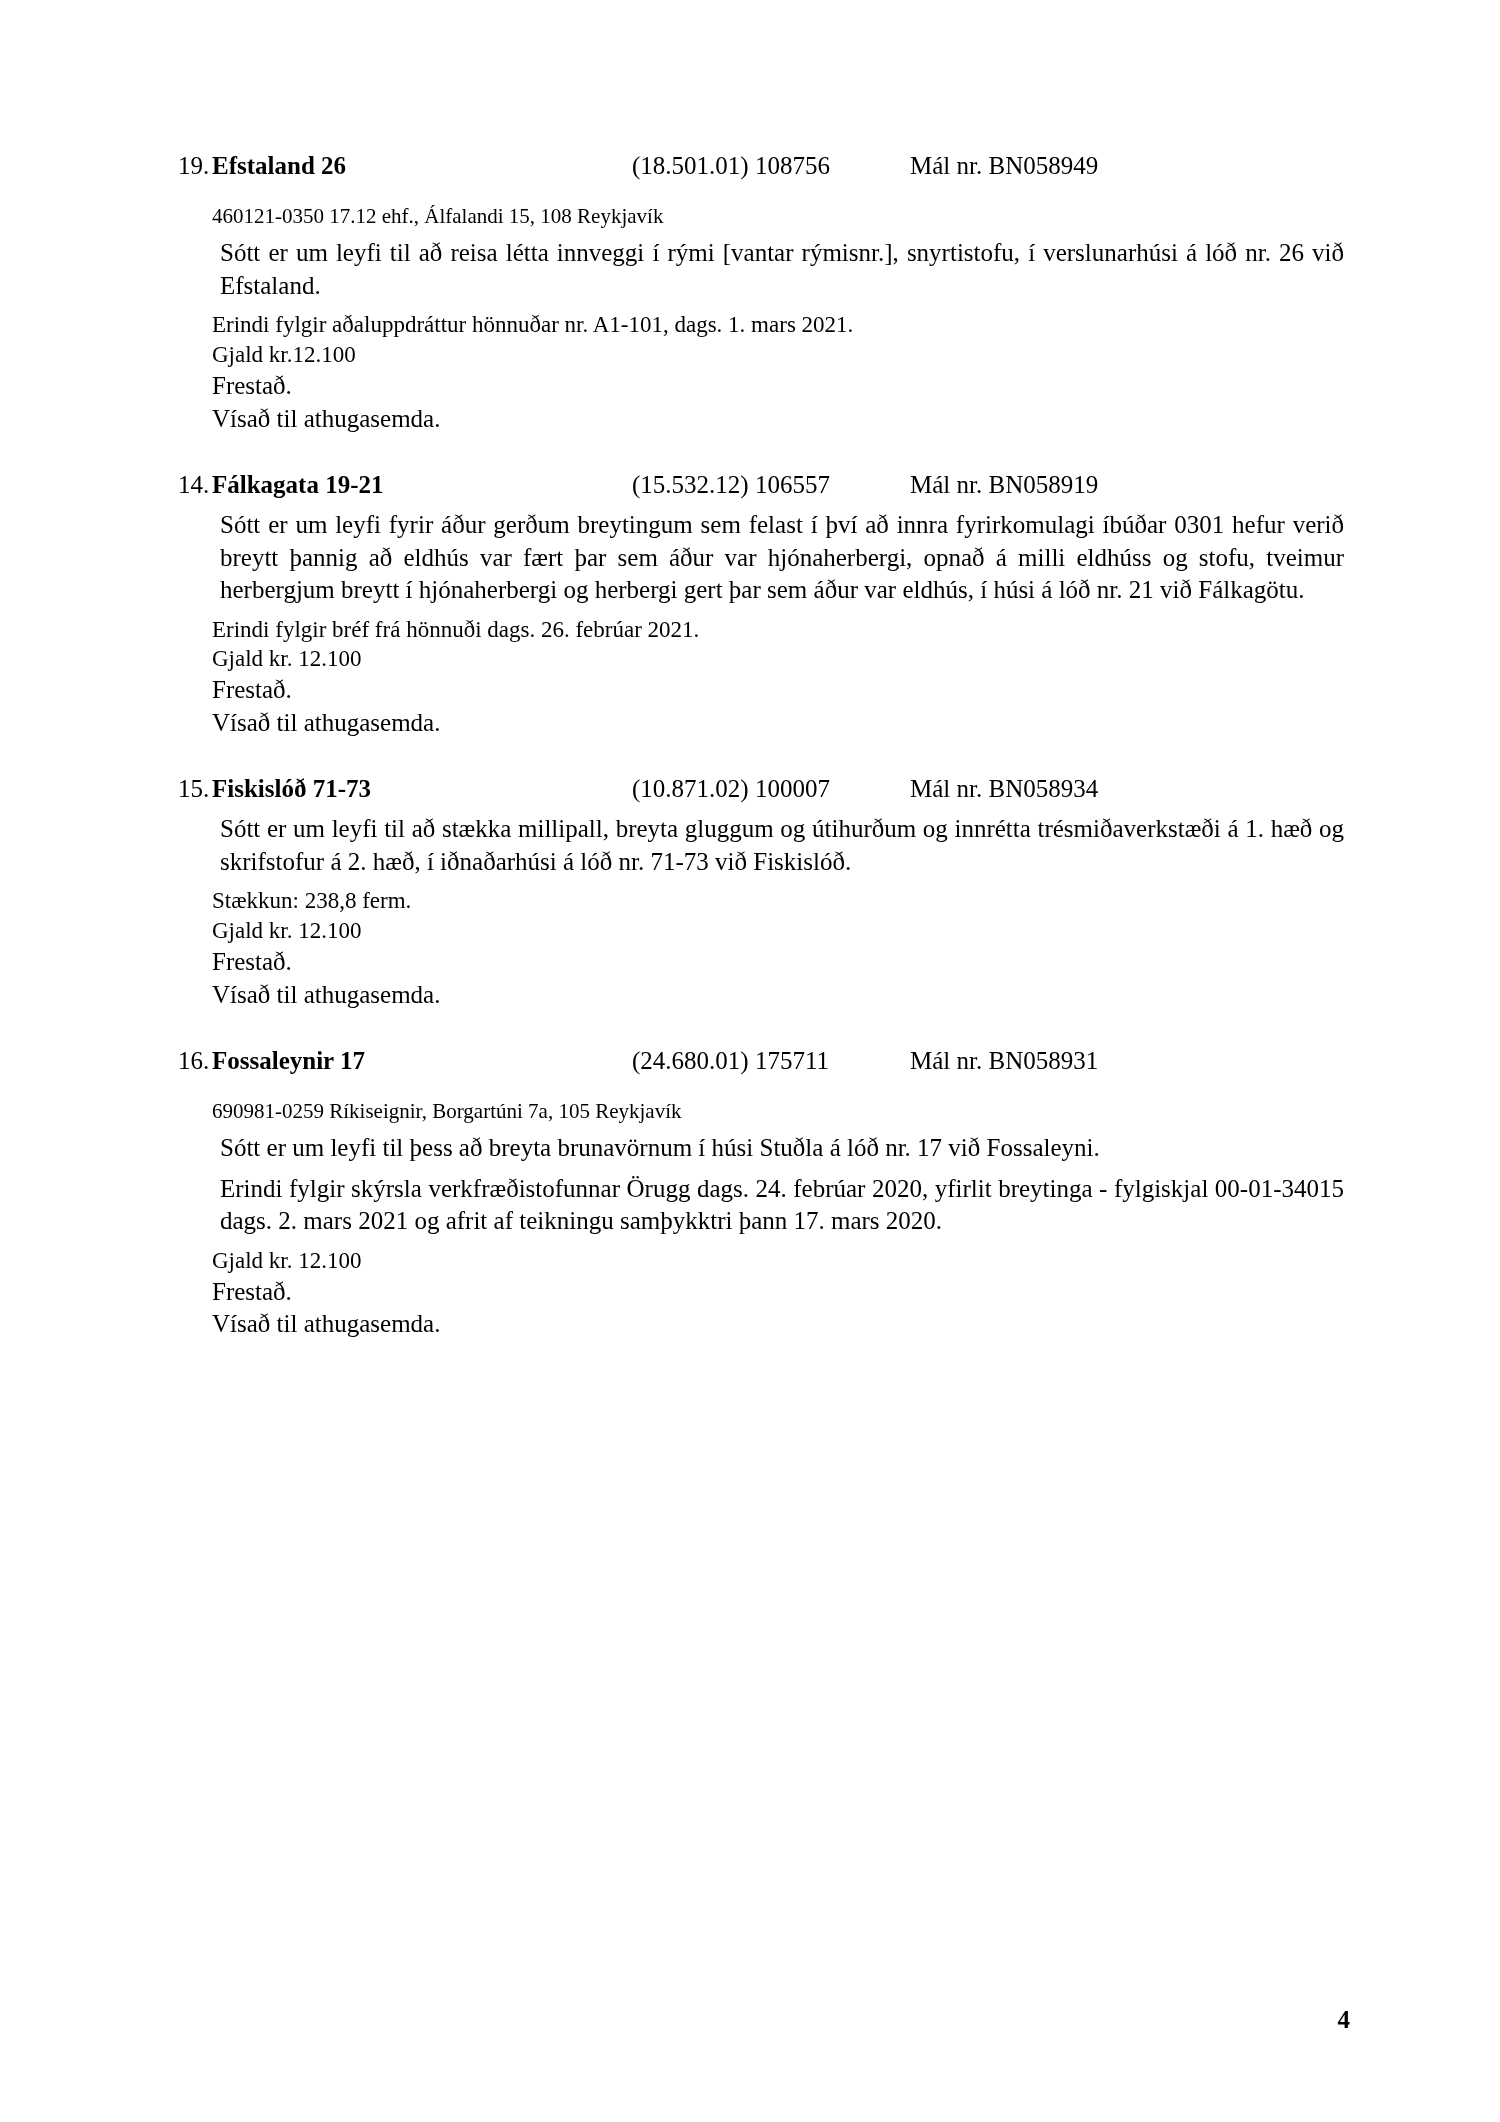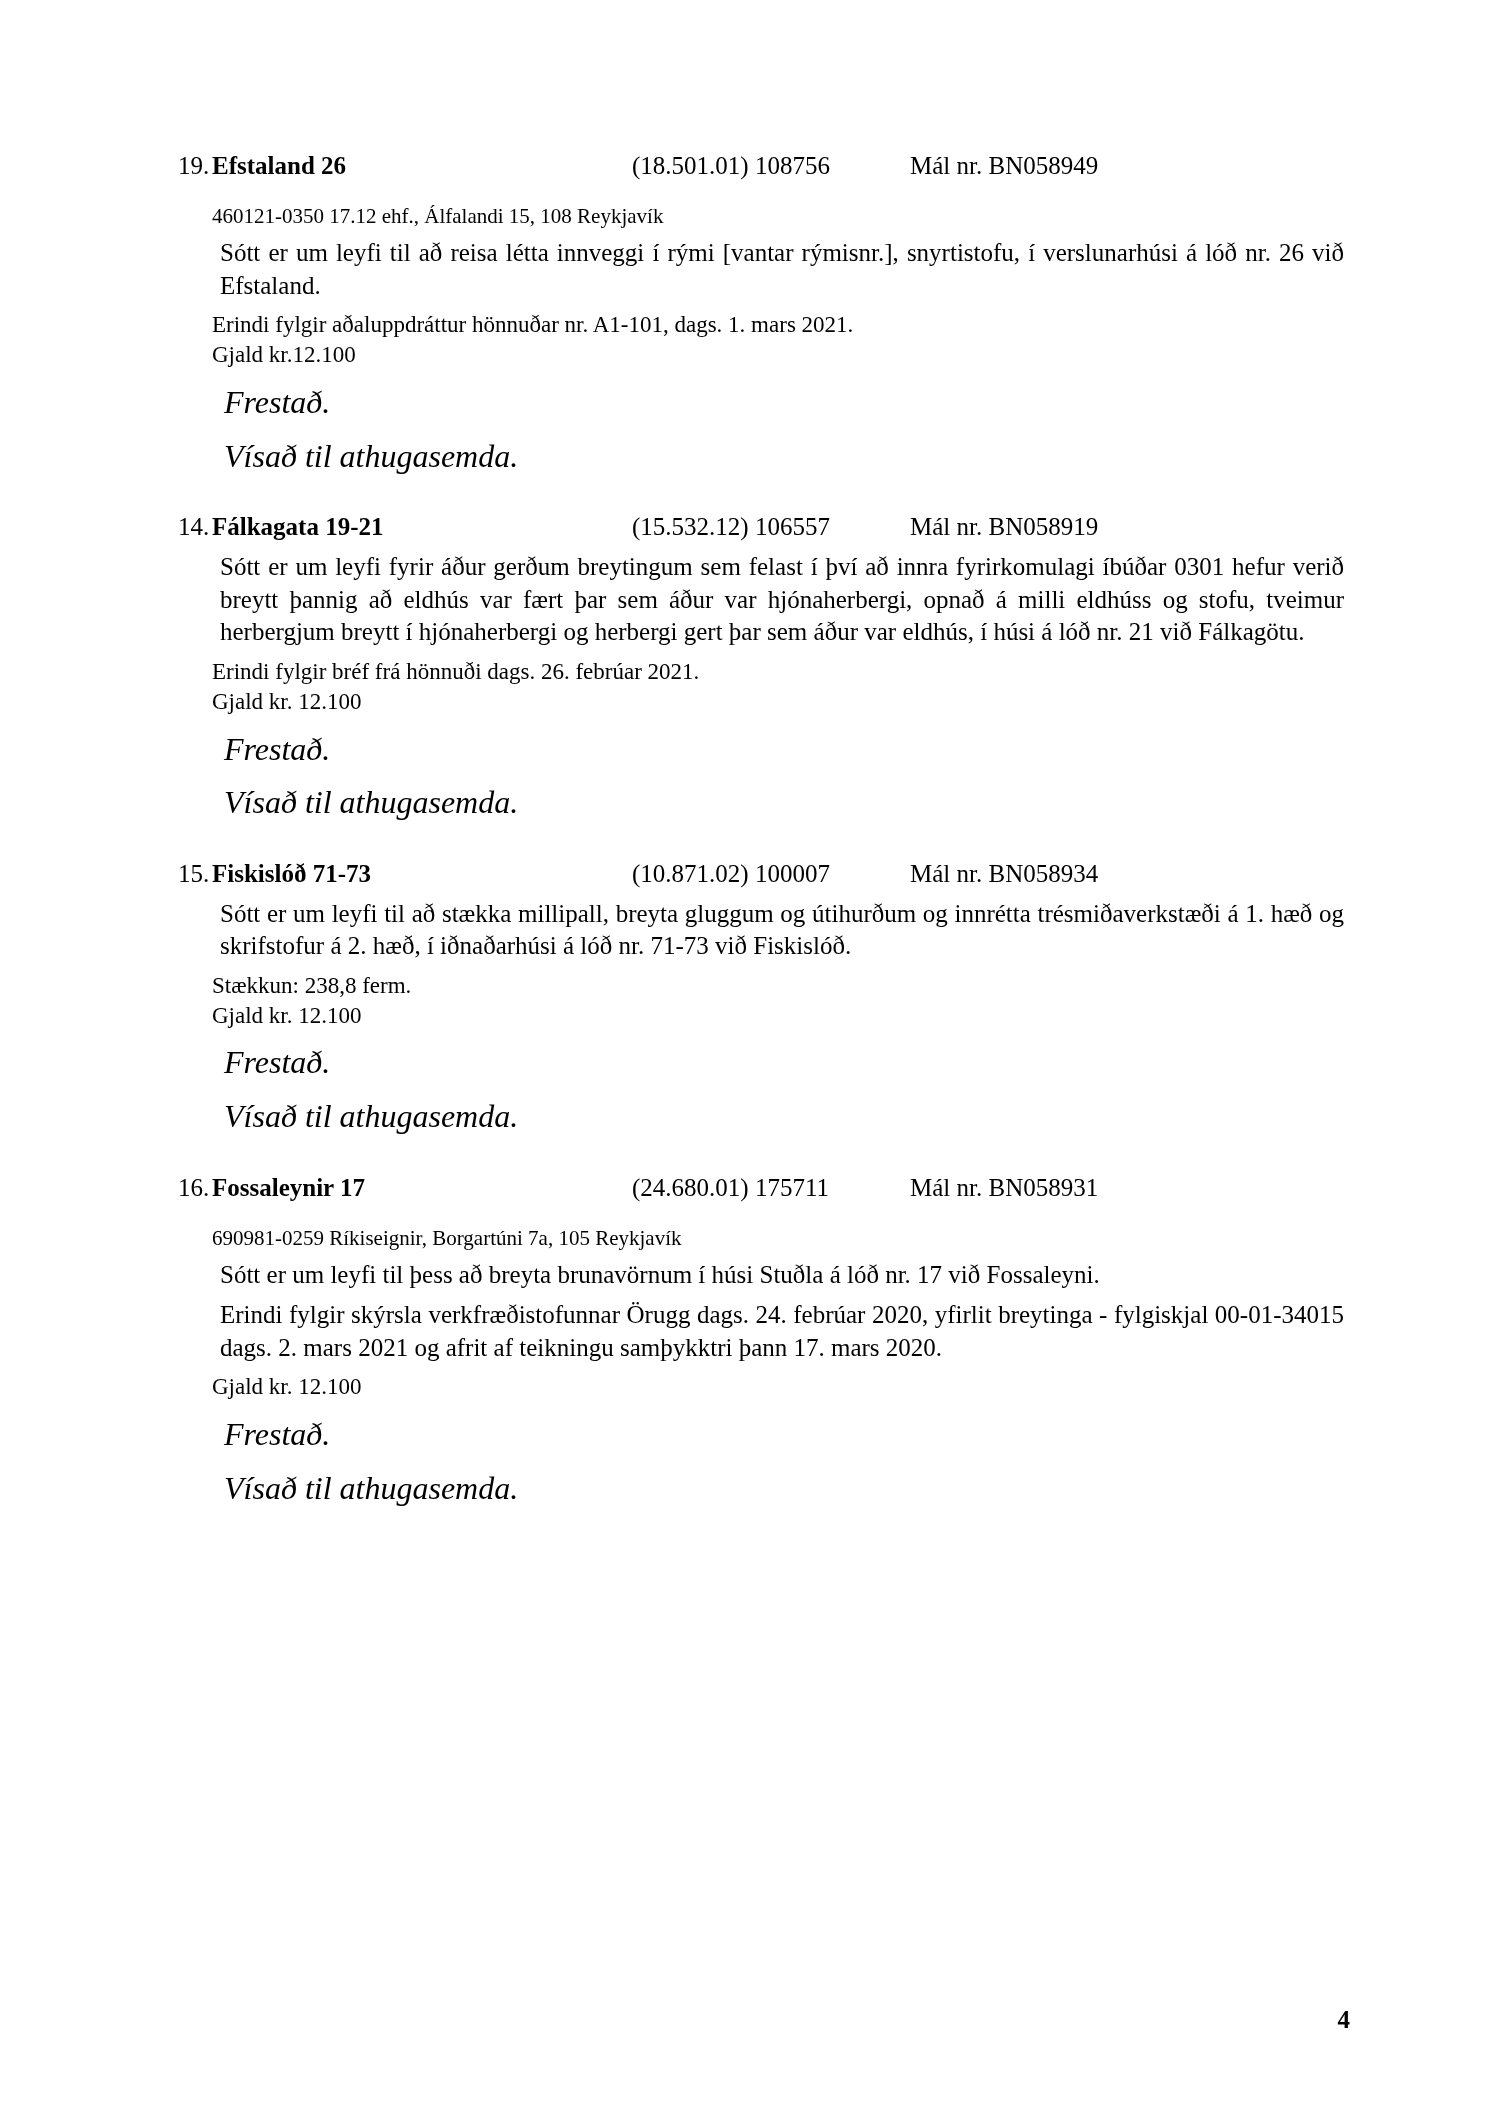--- a/index.html
+++ b/index.html
@@ -74,23 +74,22 @@
     margin: 8px;
     font-size: 25px;
     line-height: 1.3;
   }
   .line {
     margin: 0;
     font-size: 23px;
     line-height: 1.3;
   }
   .ital {
-    font-style: italic;
-    margin: 12px;
-    font-size: 32px;
+    margin: 0;
+    font-size: 25px;
     line-height: 1.3;
   }
   .page-number {
     position: absolute;
     right: 150px;
     bottom: 88px;
     font-size: 25px;
     font-weight: bold;
   }
 </style>

